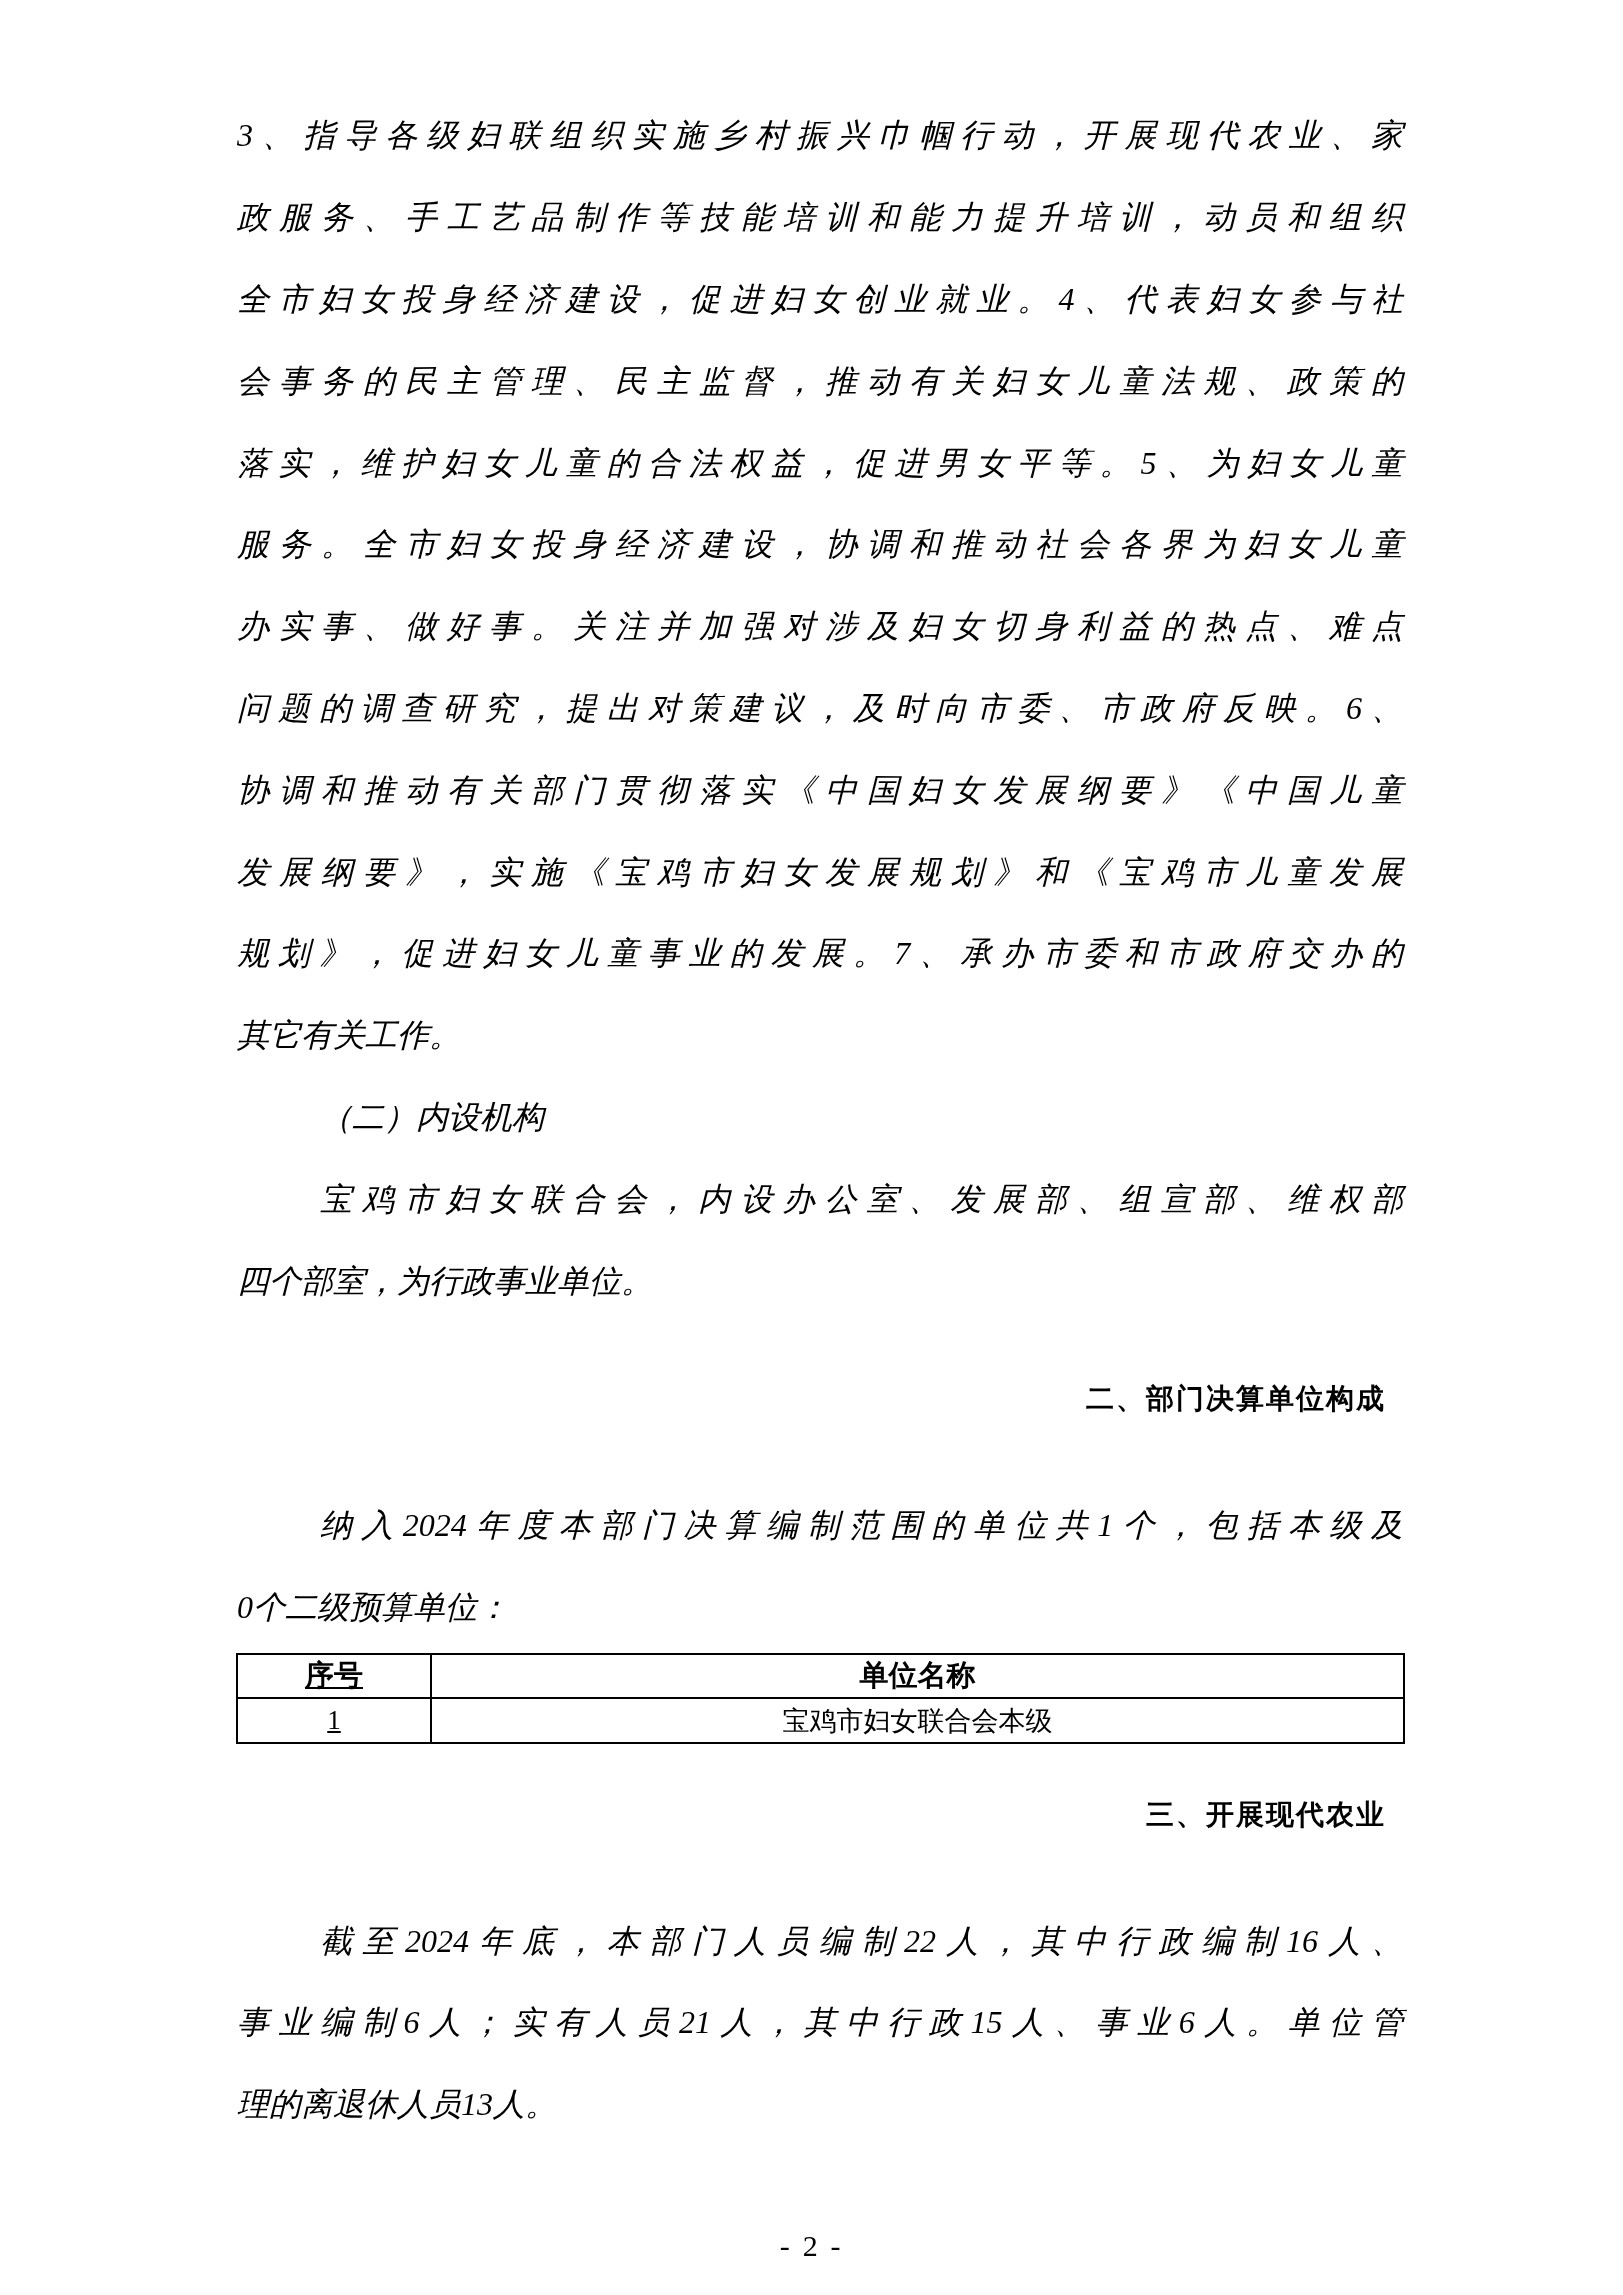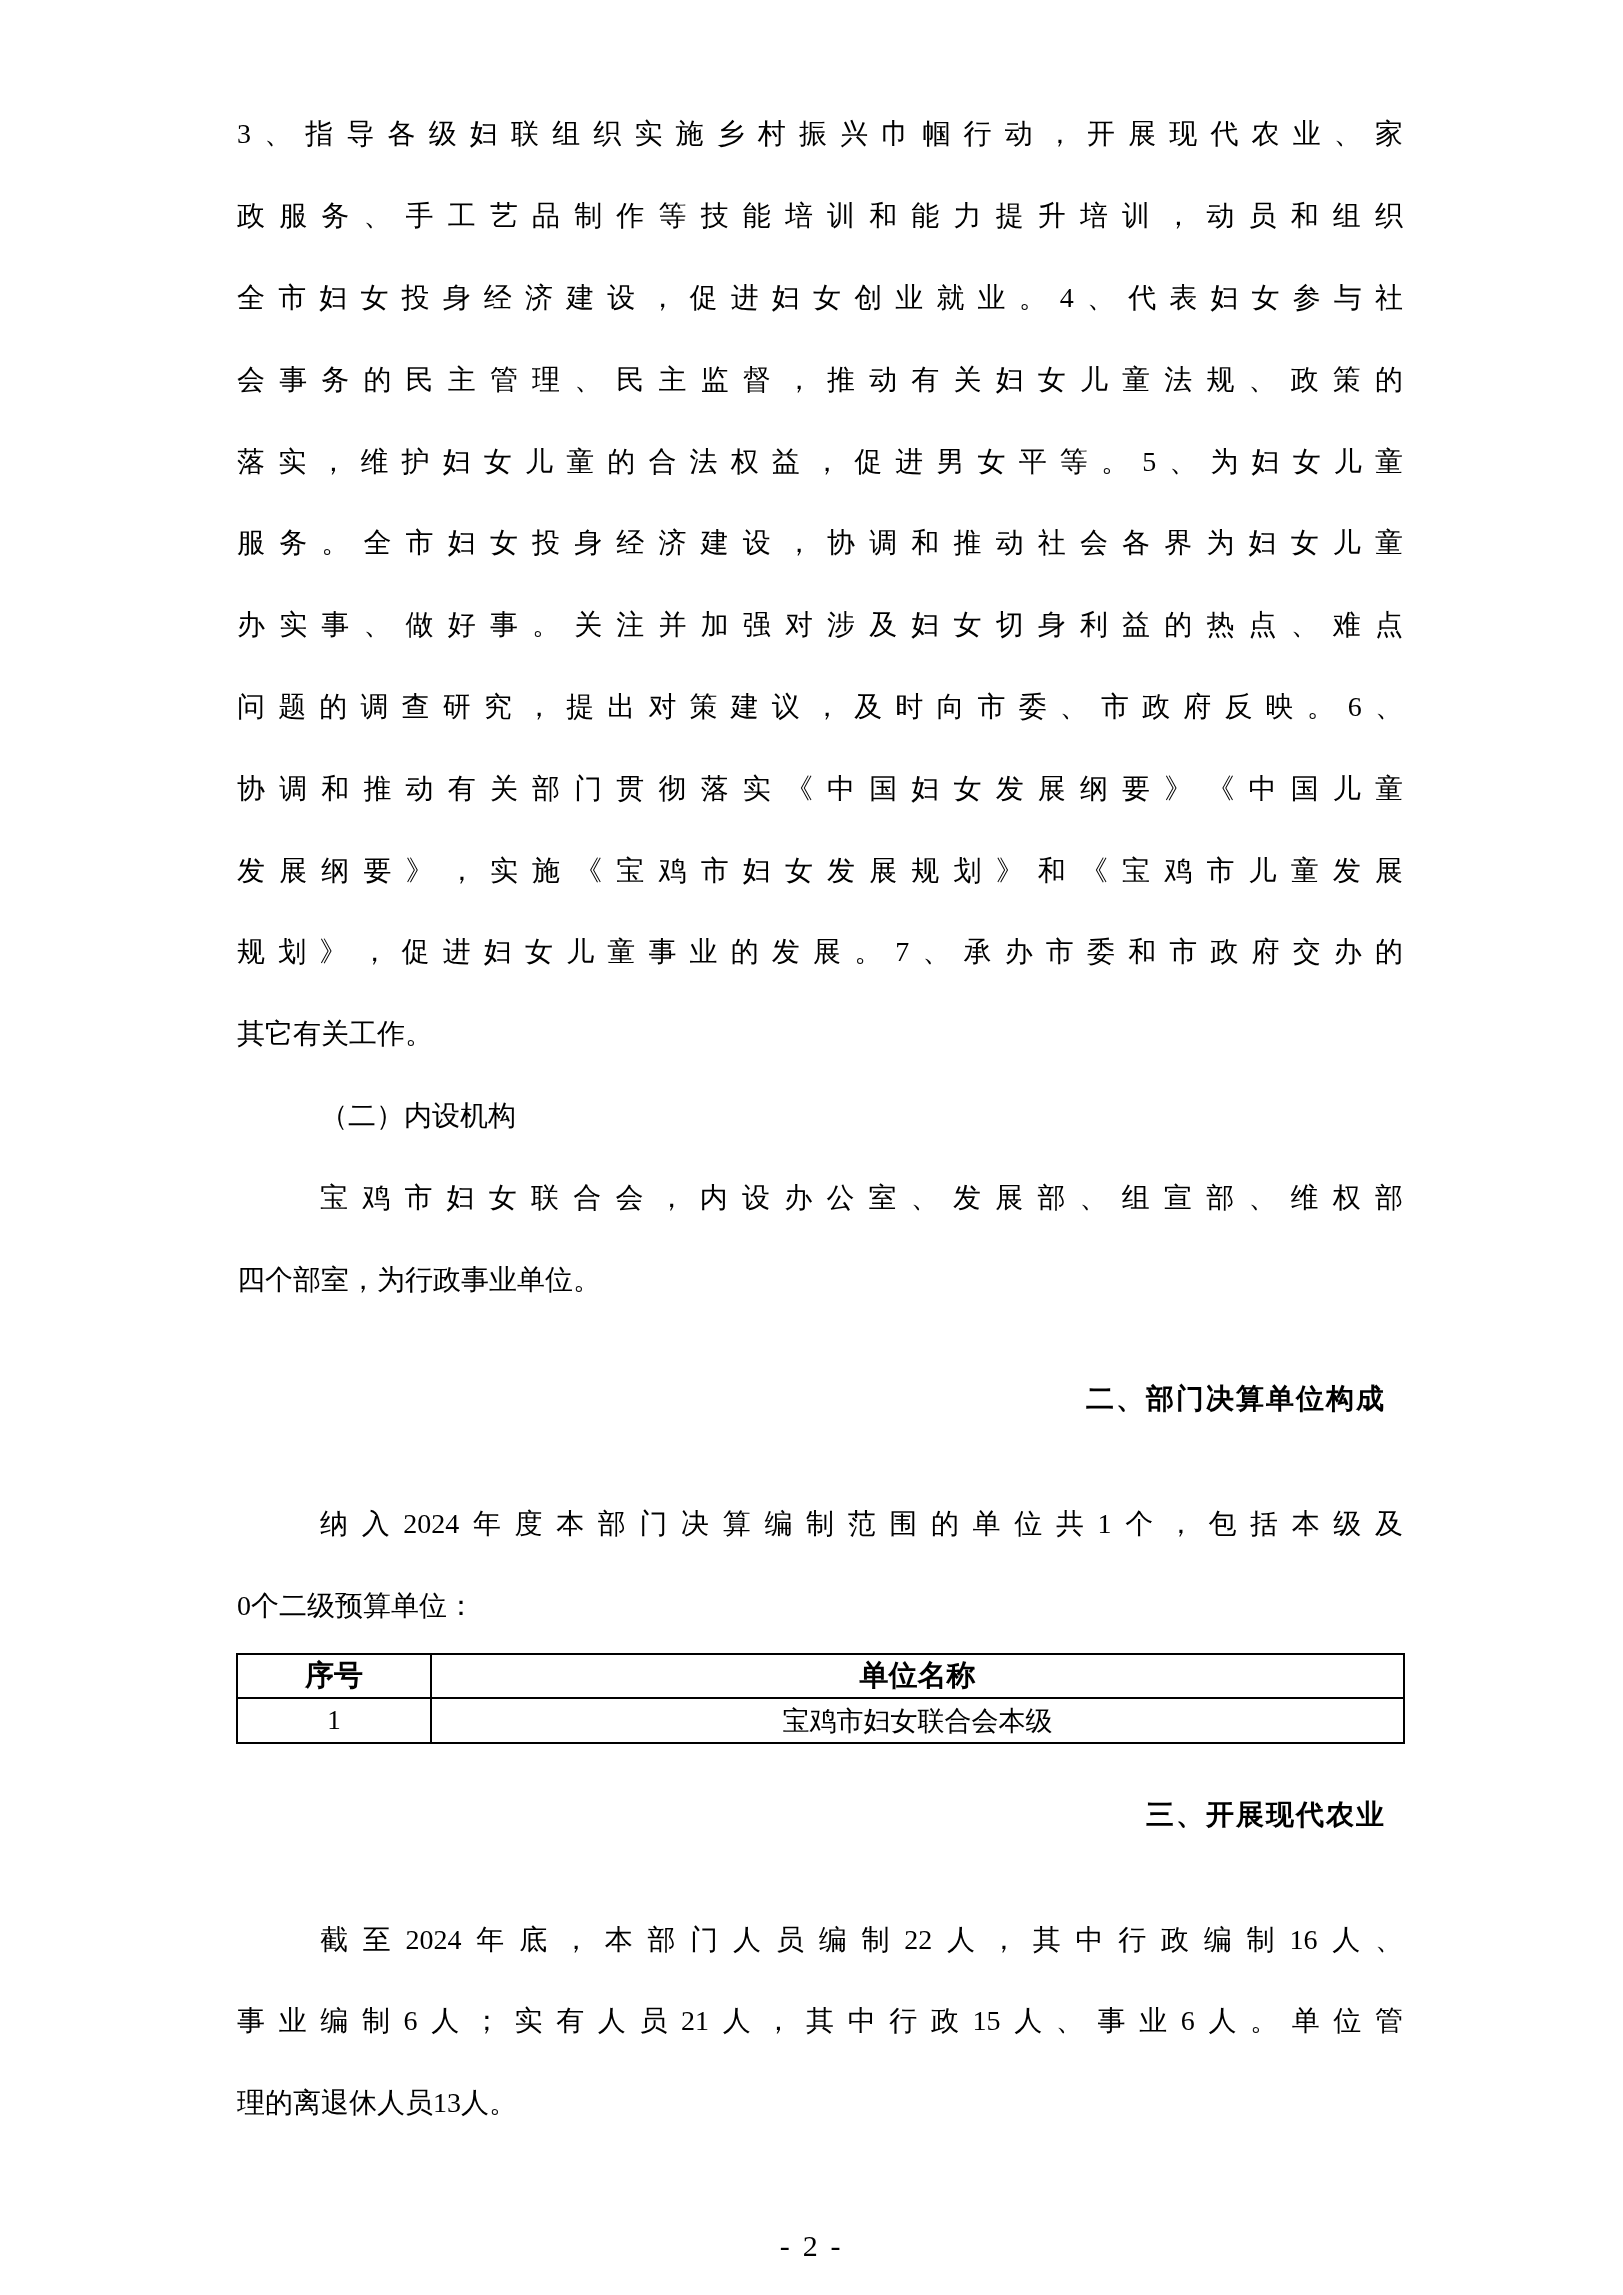--- a/index.html
+++ b/index.html
@@ -8,21 +8,22 @@
     width:1623px; height:2295px;
     background:#ffffff;
     color:#000;
     font-family:"Liberation Serif", serif;
     overflow:hidden;
   }
   
   .bline {
     position:absolute;
     left:237px; width:1166px;
-    font-size:28px; line-height:1.18;
+    font-size:32px; line-height:1.18;
+    font-style:italic;
     text-align:justify;
     text-align-last:justify;
     white-space:nowrap-off;
   }
   .nospread { text-align:left; text-align-last:left; }
   .ind { text-indent:83px; }
   .bighead {
     position:absolute;
     left:220px; width:1166px;
     font-family:"Liberation Sans", sans-serif;
@@ -42,21 +43,21 @@
   }
   .unit-table td, .unit-table th {
     border:2px solid #000;
     text-align:center;
     vertical-align:middle;
     padding:0;
     font-style:normal;
   }
   .unit-table { border:2.7px solid #000; }
   .unit-table tr.hdr td { border-bottom:2.7px solid #000; }
-  .col-index { width:192px; }
+  .col-index { width:192px;text-decoration:underline; }
   .unit-table .hdr td { font-weight:700; font-size:29px; height:42px; font-family:"Liberation Serif", serif; }
   .unit-table .row td { font-weight:400; font-size:27px; height:43px; font-family:"Liberation Serif", serif; }
   .pagenum {
     position:absolute;
     left:0; top:2231px; width:1623px;
     text-align:center;
     font-size:30px; line-height:1;
     font-style:normal;
     letter-spacing:2.7px;
   }

